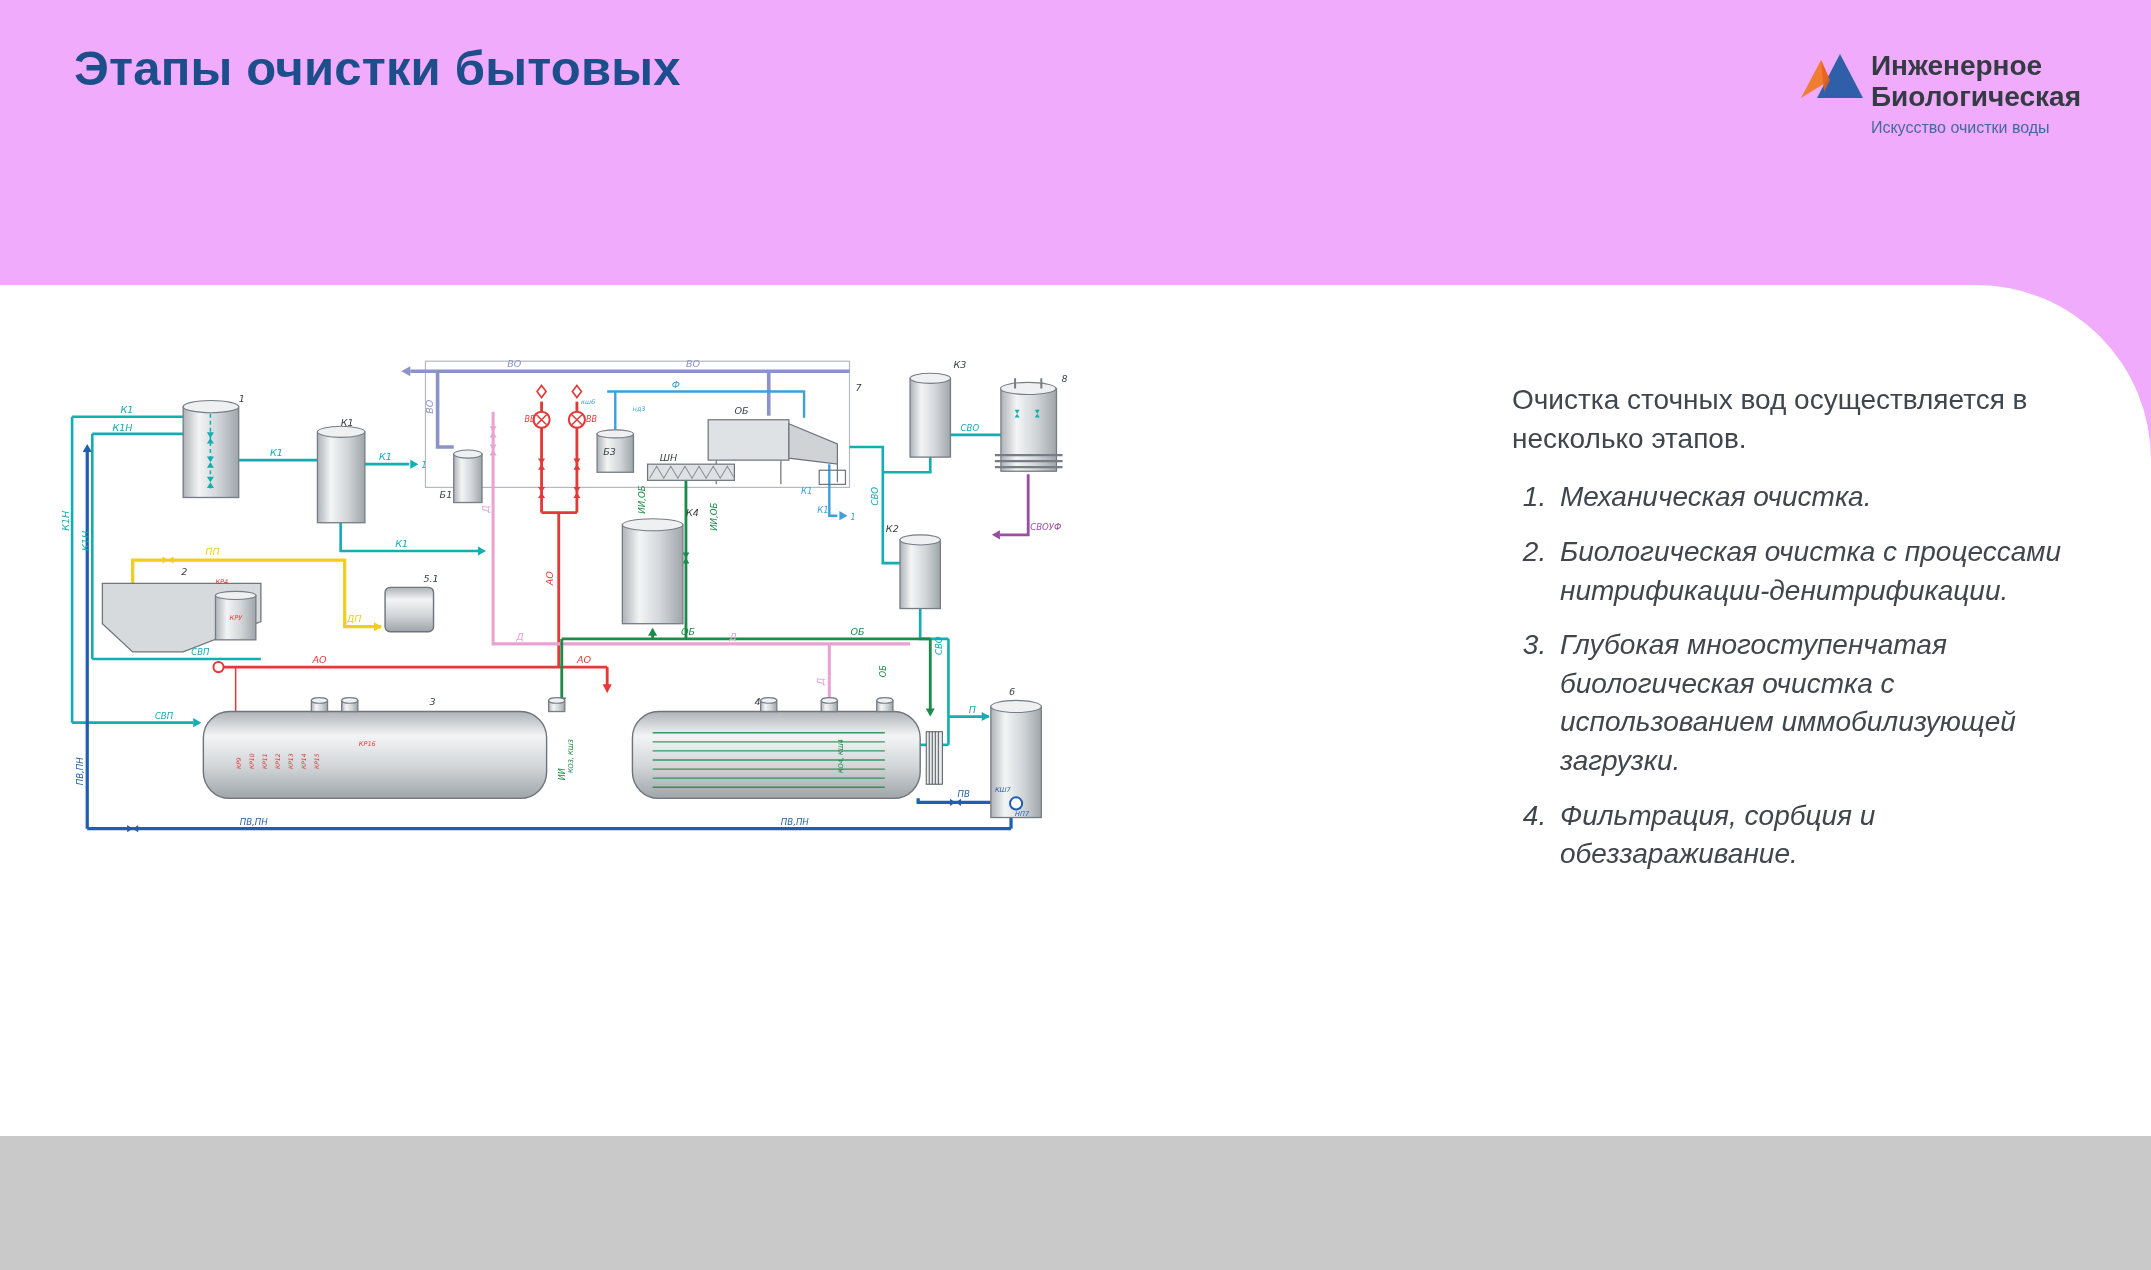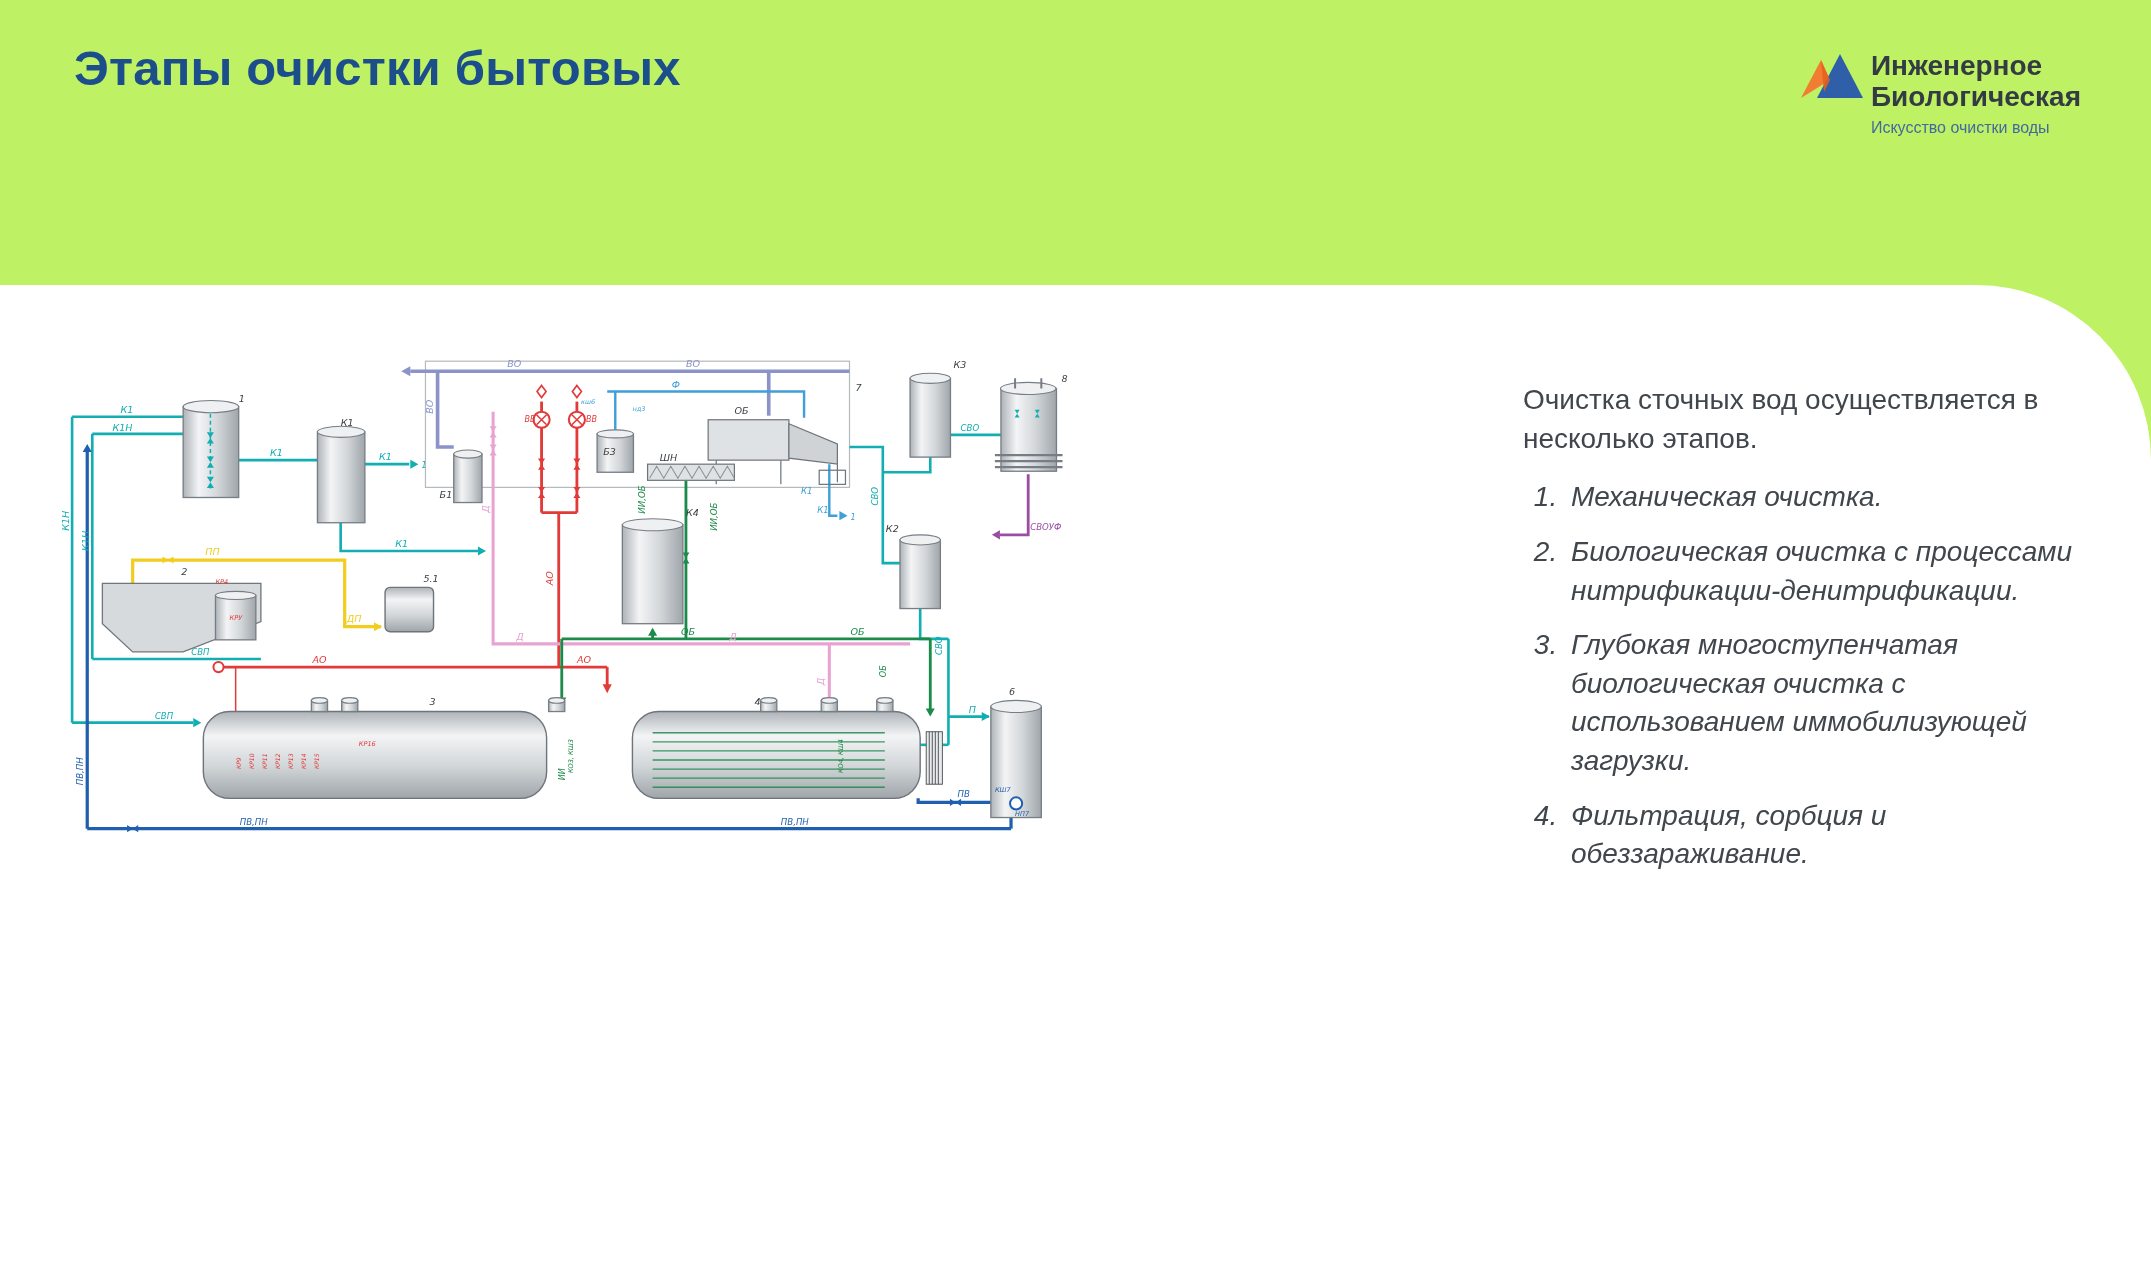--- a/index.html
+++ b/index.html
@@ -1,31 +1,31 @@
 <!DOCTYPE html>
 <html style="--c-teal: #12aeb2; --c-blue: #3f9fd8; --c-peri: #8b93c8; --c-red: #e23939; --c-yellow: #f0cd1f; --c-pink: #e8a3d2; --c-green: #1c8a49; --c-purple: #9a4ea3; --c-navy: #1f5fae; --c-dark: #3a3f44; --c-title: #1d4e8c; --c-logo_orange: #f07d32; --c-logo_blue: #2f5fa8;"><head>
 <meta charset="utf-8">
 <style>
   html,body{margin:0;padding:0;background:#c9c9c9;}
-  .page{position:relative;width:2151px;height:1270px;background:#bef264;overflow:hidden;
+  .page{position:relative;width:2151px;height:1136px;background:#f0abfc;overflow:hidden;
         font-family:"Liberation Sans",sans-serif;}
   
   .title{position:absolute;left:74px;top:36px;margin:0;font-size:49px;font-weight:800;
          color:#1d4e8c;line-height:1.34;letter-spacing:.2px;}
   .logo{position:absolute;right:70px;top:50px;display:flex;gap:0;align-items:flex-start;}
   .logo-icon{width:74px;height:62px;flex:0 0 auto;}
   .logo-name{font-size:28px;font-weight:700;color:#343b42;line-height:1.12;}
   .logo-tagline{font-size:16px;color:#44699f;margin-top:6px;font-weight:400;}
   
   .content{position:absolute;left:0;top:285px;right:0;bottom:0;background:#ffffff;
            border-top-right-radius:175px;}
   .diagram{position:absolute;left:62px;top:66px;width:1050px;height:505px;}
   
   .desc{position:absolute;left:1512px;top:96px;width:585px;color:#40464c;
-        font-size:28px;line-height:1.38;margin-left:11px;}
+        font-size:28px;line-height:1.38;}
   .desc p{margin:0 0 20px 0;}
   .desc ol{margin:0;padding-left:42px;font-style:italic;}
   .desc li{margin-bottom:16px;padding-left:6px;}
   .desc li::marker{color:#40464c;}
   
   svg text{font-family:"DejaVu Sans",sans-serif;font-style:italic;}
   .pT{fill:none;stroke:var(--c-teal);stroke-width:2.6;}
   .pTt{fill:none;stroke:var(--c-teal);stroke-width:1.5;}
   .pB{fill:none;stroke:var(--c-blue);stroke-width:2.4;}
   .pP{fill:none;stroke:var(--c-peri);stroke-width:3.6;}

